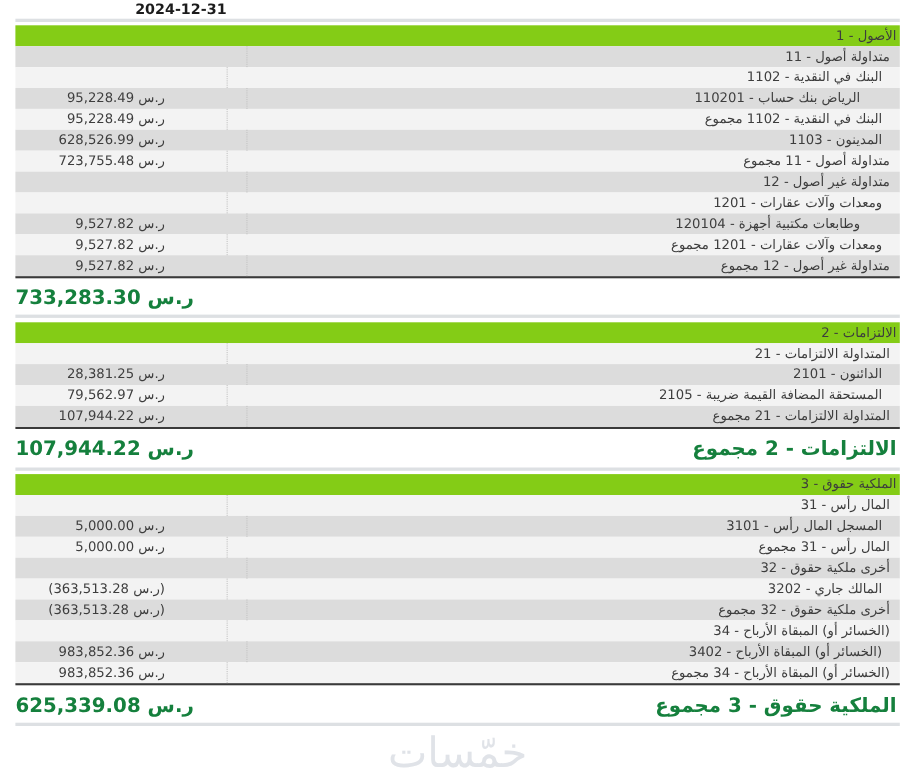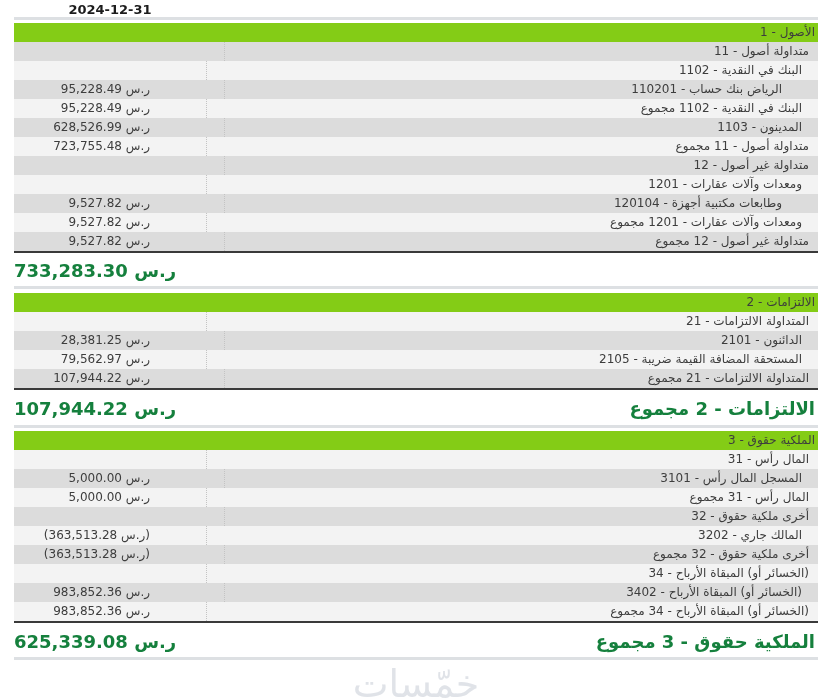--- a/index.html
+++ b/index.html
@@ -1,20 +1,20 @@
 <!DOCTYPE html>
 <html lang="ar"><head>
 <meta charset="utf-8">
 <style>
   html,body{margin:0;padding:0;background:#fff;}
   body{font-family:"DejaVu Sans",sans-serif;color:#3d3d3d;}
   .page{position:relative;width:832px;height:700px;box-sizing:border-box;padding:0 14px;overflow:hidden;background:#fff;}
 
   .date-row{height:17px;display:flex;align-items:flex-end;}
-  .date{width:192px;text-align:center;font-weight:bold;font-size:13px;color:#1c1c1c;line-height:15px;}
+  .date{width:192px;text-align:right;font-weight:bold;font-size:13px;color:#1c1c1c;line-height:15px;}
 
   .sep{height:3px;background:var(--separator,#d6d9db);}
   .sep.mt2{margin-top:2px;} .sep.mt4{margin-top:4px;} .sep.mt1{margin-top:1px;}
 
   .acct-table{border-bottom:2px solid var(--table-border,#3a3a3a);}
   .acct-table.mt3{margin-top:3px;} .acct-table.mt4{margin-top:4px;}
 
   .row{display:flex;height:19px;line-height:19px;font-size:12px;direction:ltr;}
   .row.dark{background:var(--stripe-dark,#dcdcdc);gap:18px;}
   .row.light{background:var(--stripe-light,#f3f3f3);justify-content:flex-end;}

